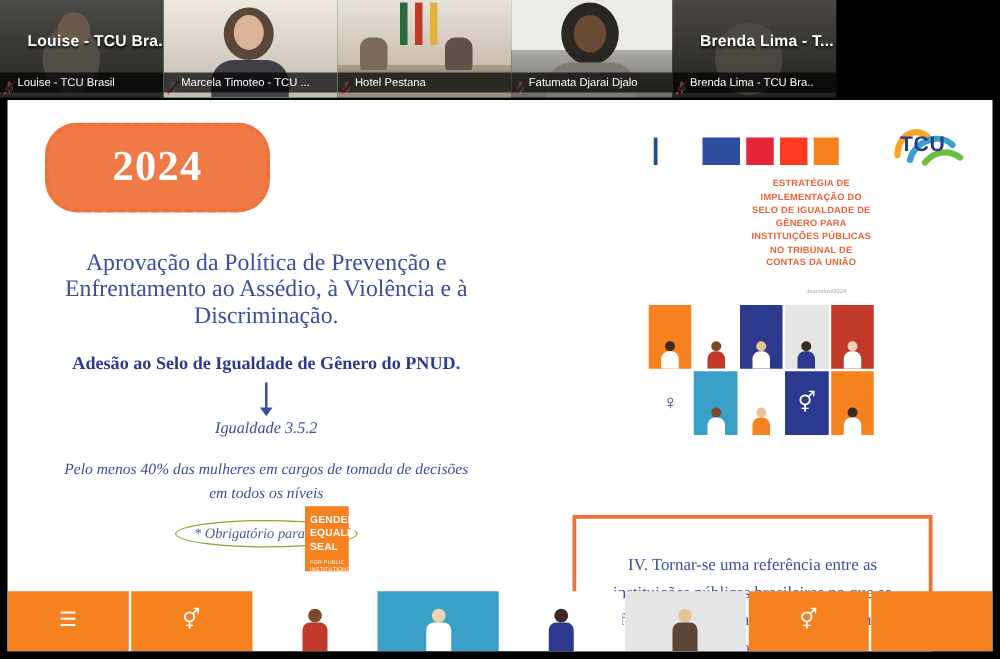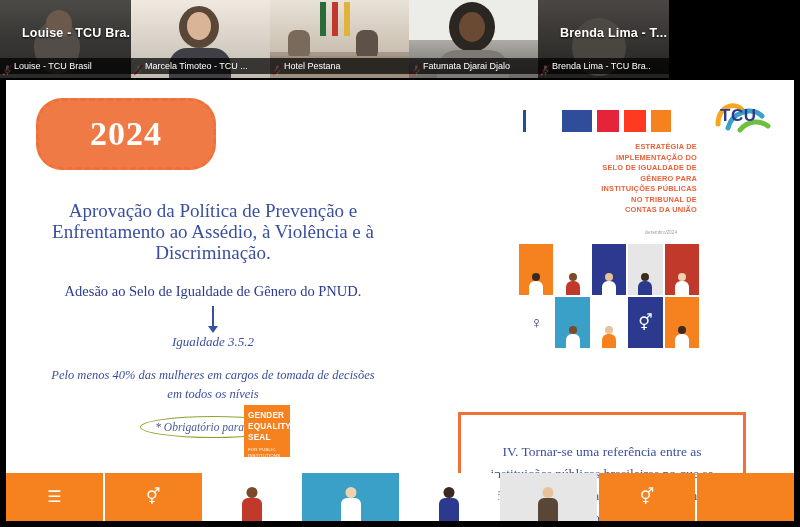--- a/index.html
+++ b/index.html
@@ -98,21 +98,21 @@
   .left-text {
     position: absolute; left: 42px; top: 120px; width: 330px;
     text-align: center; color: #3b4fa0;
   }
   .left-text .p1 {
     font-size: 19px; line-height: 21px; color: #3b4fa0;
     font-family: Liberation Serif, serif;
   }
   .left-text .p2 {
     margin-top: 18px;
-    font-size: 14.5px; line-height: 21px; color: #2b3a8f; font-weight: normal;
+    font-size: 14.5px; line-height: 21px; color: #2b3a8f; font-weight: bold;
     font-family: "Liberation Serif", serif;
     text-align: center;
   }
   .arrow-down {
     margin: 4px auto 0; width: 2px; height: 22px; background: #3b4fa0; position: relative;
   }
   .arrow-down:after {
     content: ""; position: absolute; left: -4px; bottom: -5px;
     border-left: 5px solid transparent; border-right: 5px solid transparent;
     border-top: 7px solid #3b4fa0;
@@ -129,21 +129,21 @@
     margin: 12px auto 0; display: inline-block;
     padding: 4px 14px;
     border: 1.5px solid #8aa52e; border-radius: 50%;
     font-size: 11.5px; font-style: italic; color: #4a5c9b;
     font-family: "Liberation Serif", serif;
   }
 
   
   .seal {
     position: absolute; left: 238px; top: 325px;
-    width: 46px; height: 52px;
+    width: 35px; height: 52px;
     background: #f5811f; color: #fff;
     font-size: 8.2px; font-weight: bold; line-height: 11px;
     padding: 5px 3px 0 4px;
     letter-spacing: .2px;
   }
   .seal .sub { font-size: 4.3px; font-weight: normal; line-height: 6px; margin-top: 4px; }
 
   
   .booklet {
     position: absolute; left: 505px; top: 22px;
@@ -156,21 +156,21 @@
   }
   .lg { height: 22px; }
   .lg.a { width: 34px; background: #ffffff; border-left: 3px solid #1d4f91; }
   .lg.b { width: 30px; background: #2f4d9b; }
   .lg.c { width: 22px; background: #e5243b; }
   .lg.d { width: 22px; background: #ff3a21; }
   .lg.e { width: 20px; background: #f5811f; }
   .booklet .title {
     position: absolute; left: 90px; top: 40px; width: 96px;
     color: #e8623a; font-size: 7.4px; font-weight: bold; line-height: 10.5px;
-    text-align: right; letter-spacing: .2px;
+    text-align: center; letter-spacing: .2px;
   }
   .booklet .date {
     position: absolute; left: 120px; top: 128px; width: 60px;
     color: #9aa0a6; font-size: 4.6px; text-align: center;
   }
   .booklet .mosaic {
     position: absolute; left: 8px; top: 142px;
     width: 180px; height: 104px;
     display: grid; grid-template-columns: repeat(5, 1fr); grid-template-rows: repeat(2, 1fr);
     gap: 2px;

